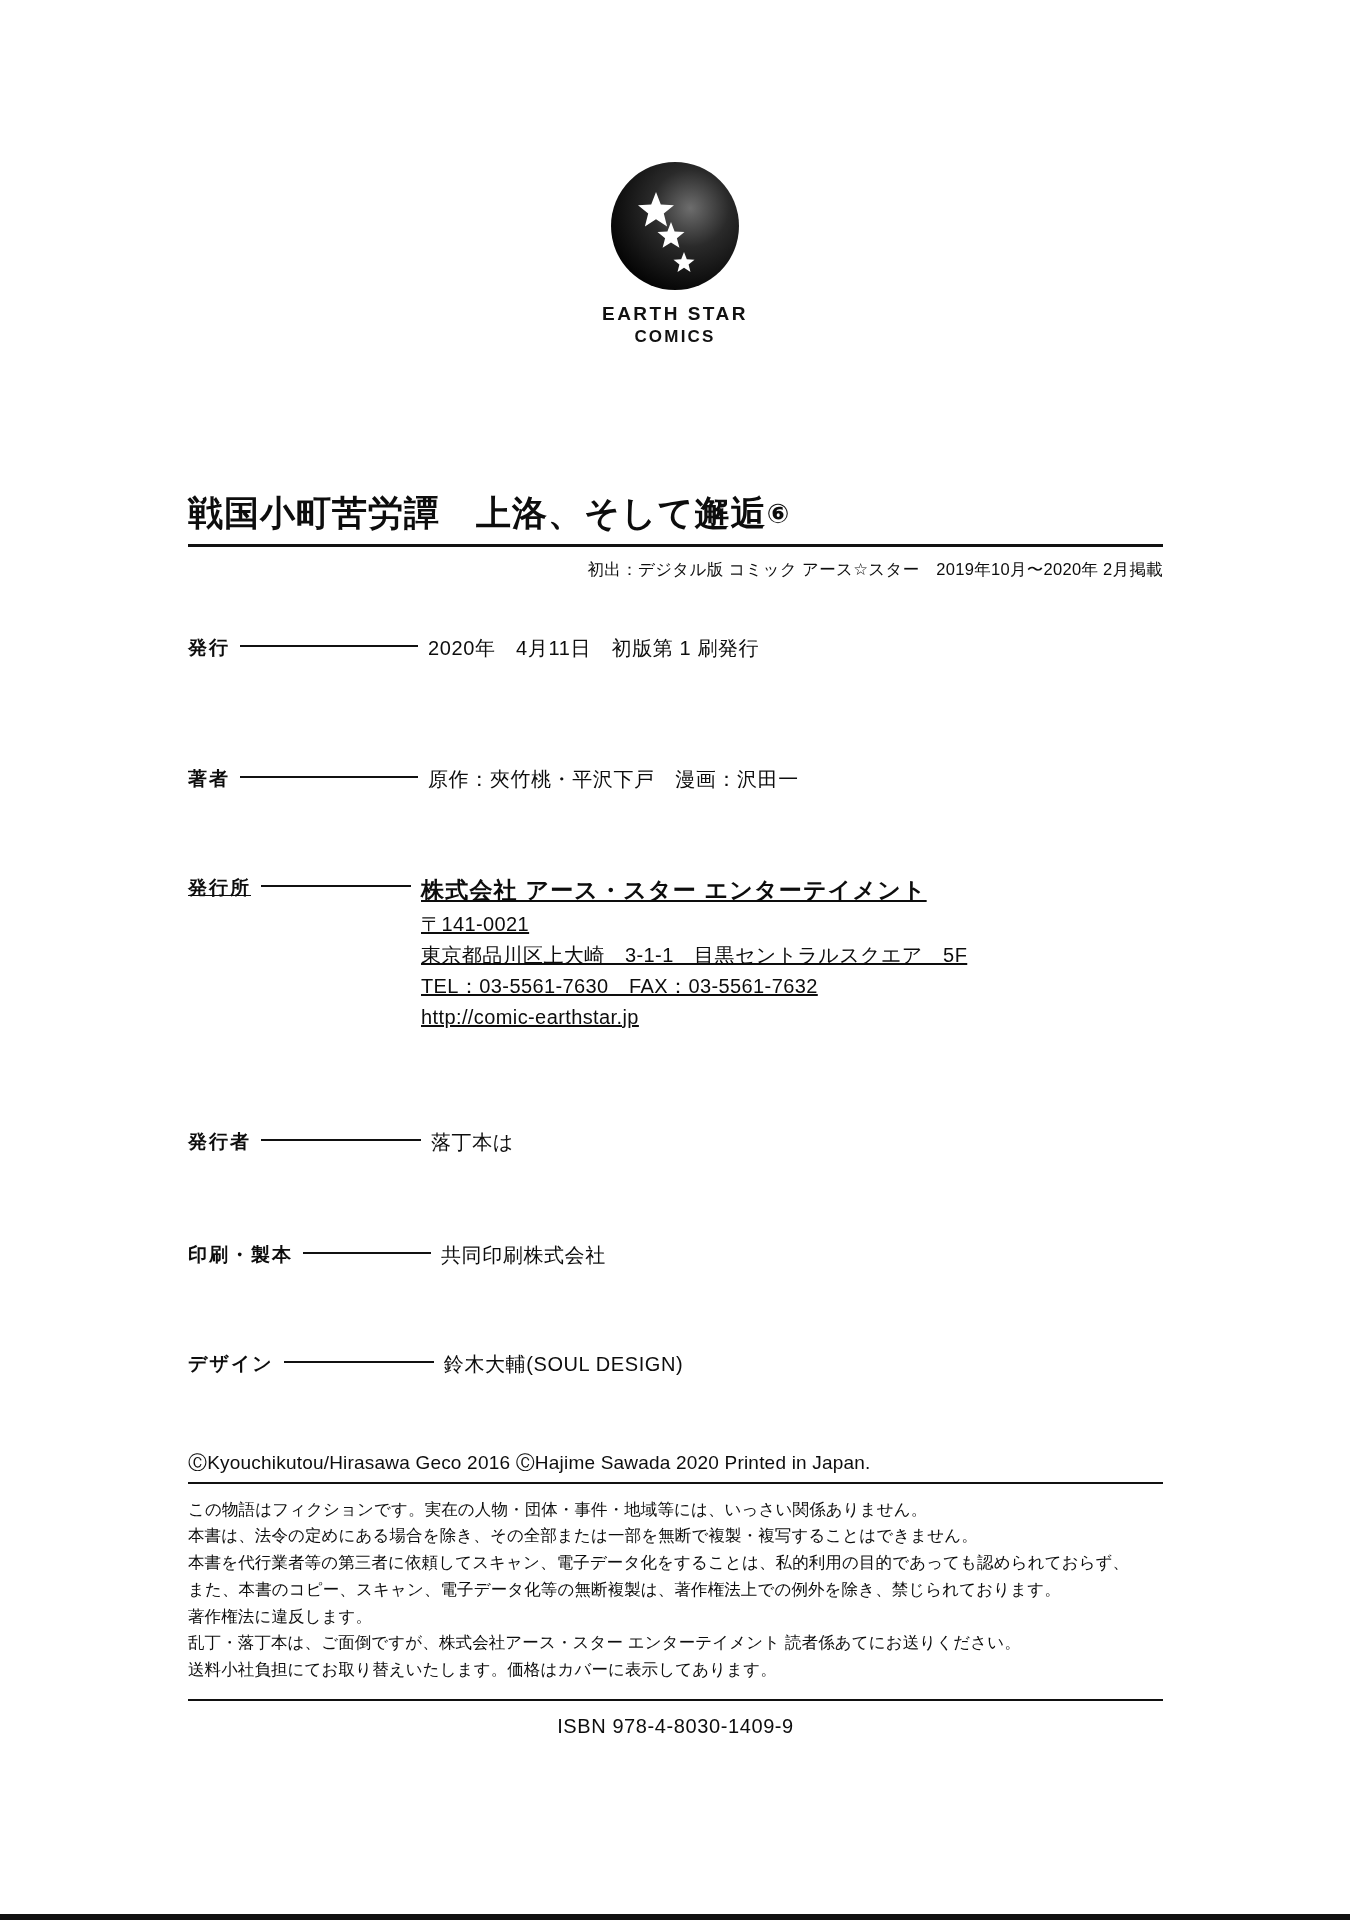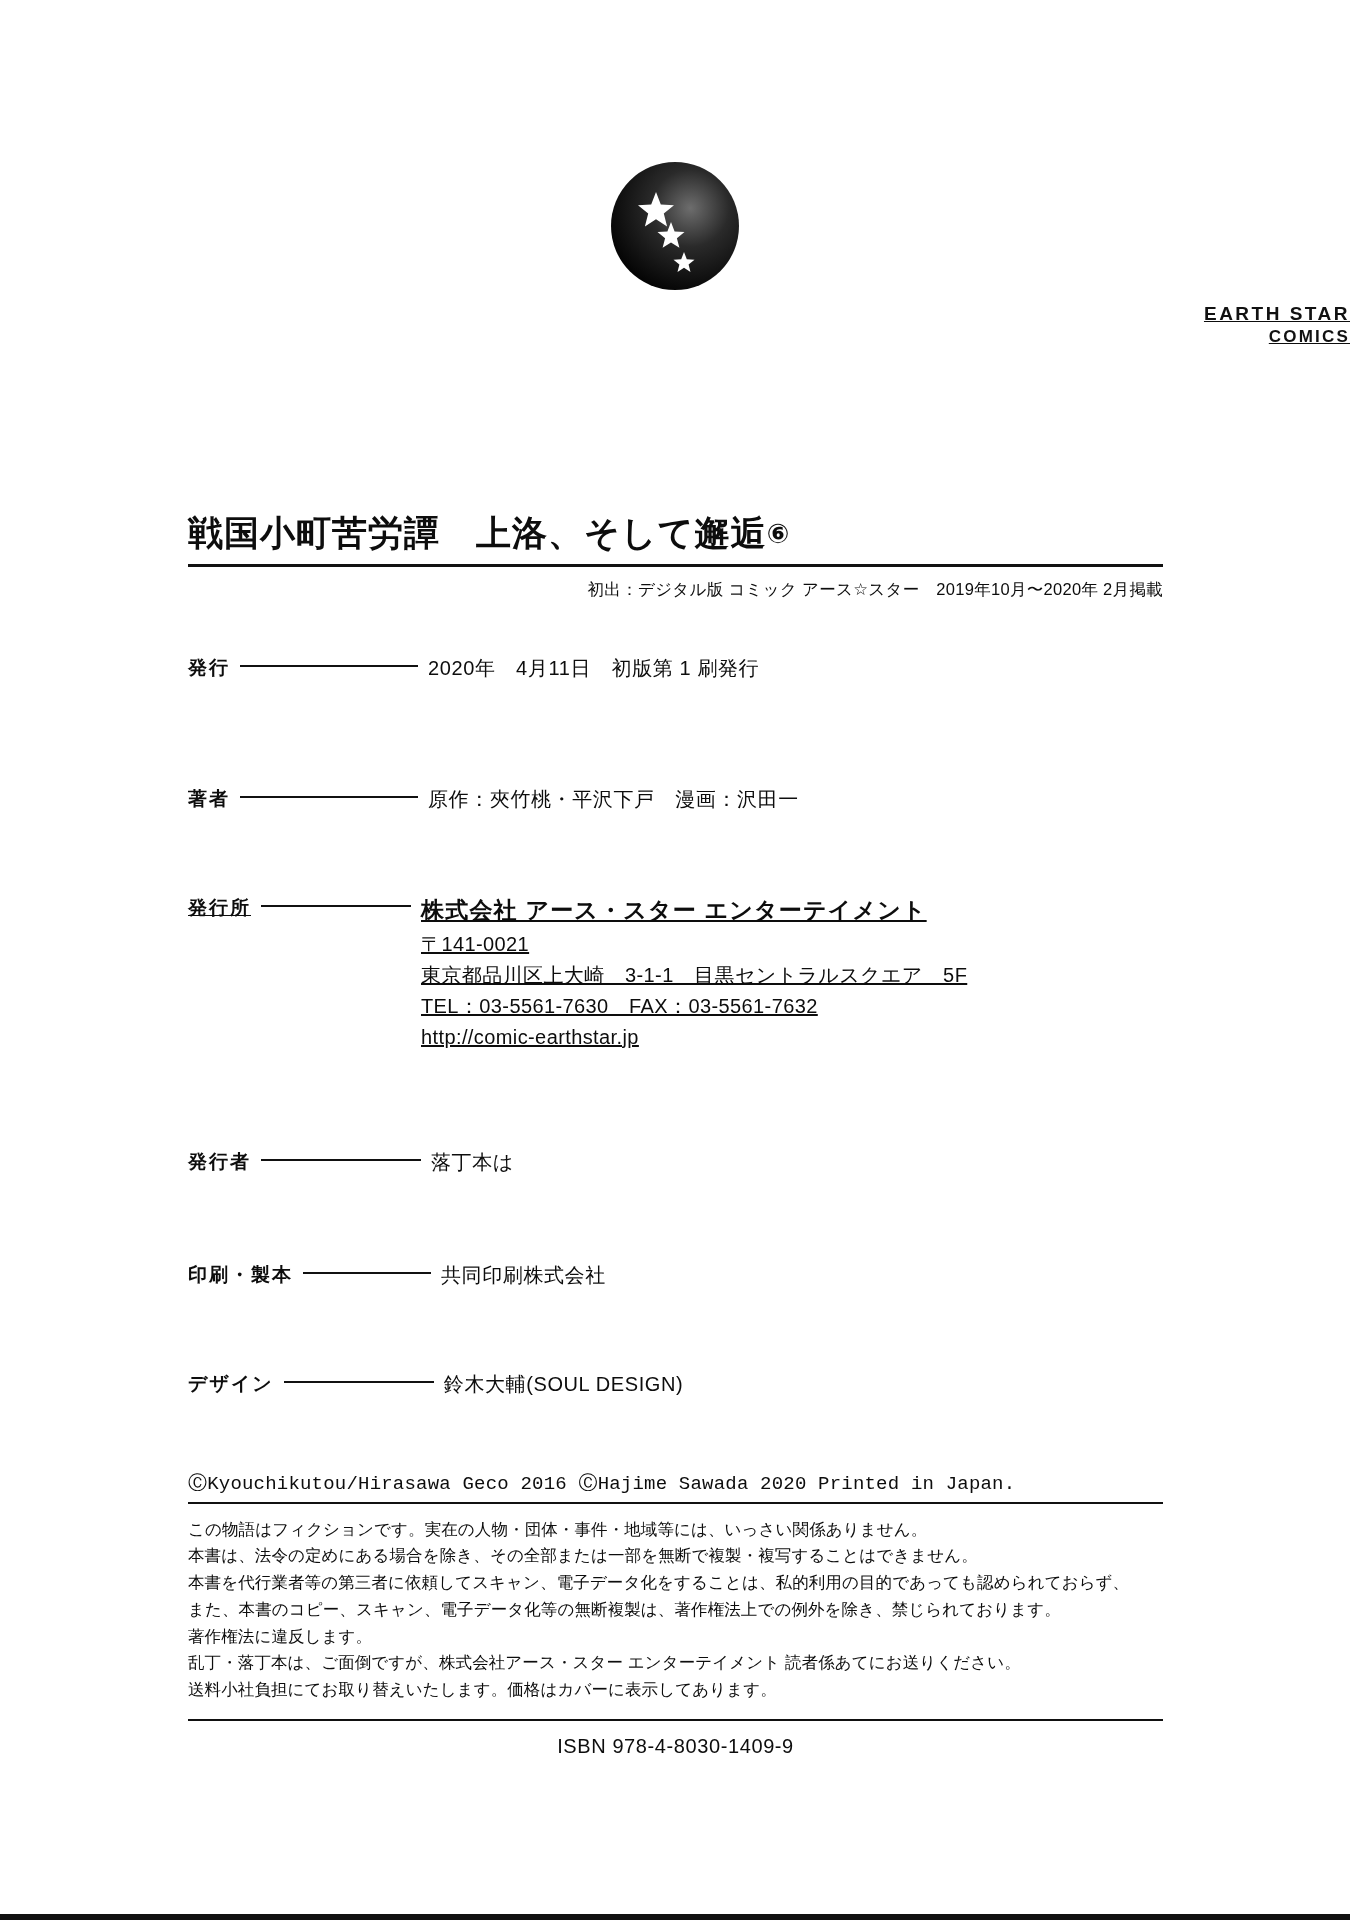--- a/index.html
+++ b/index.html
@@ -15,22 +15,21 @@
     color: #0d0d0d;
     overflow: hidden;
   }
 
   
   .logo-block {
     position: absolute;
     top: 160px;
     left: 0;
     width: 1350px;
-    text-align: right;
-    text-decoration: underline;
+    text-align: center;
   }
   .logo-mark {
     width: 132px;
     height: 132px;
     margin: 0 auto;
     display: block;
   }
   .logo-text {
     margin-top: 10px;
     font-size: 19px;
@@ -42,21 +41,21 @@
   .logo-text .l2 {
     font-size: 17px;
     letter-spacing: 2.2px;
     display: block;
   }
 
   
   .sheet {
     position: absolute;
     left: 188px;
-    top: 512px;
+    top: 492px;
     width: 975px;
   }
 
   .book-title {
     font-size: 35px;
     font-weight: bold;
     letter-spacing: 1px;
     line-height: 1.2;
     padding-bottom: 8px;
     white-space: nowrap;
@@ -124,21 +123,20 @@
   .r-print  { margin-top: 82px; }
   .r-design { margin-top: 78px; }
 
   
   .copyright {
     margin-top: 70px;
     font-size: 19px;
     letter-spacing: .2px;
     padding-bottom: 6px;
     white-space: nowrap;
-    font-family: Liberation Mono, monospace;
   }
   .rule-thin {
     border-top: 2px solid #111;
     width: 100%;
   }
   .notes {
     margin-top: 12px;
     font-size: 16.5px;
     line-height: 1.62;
     letter-spacing: .1px;

